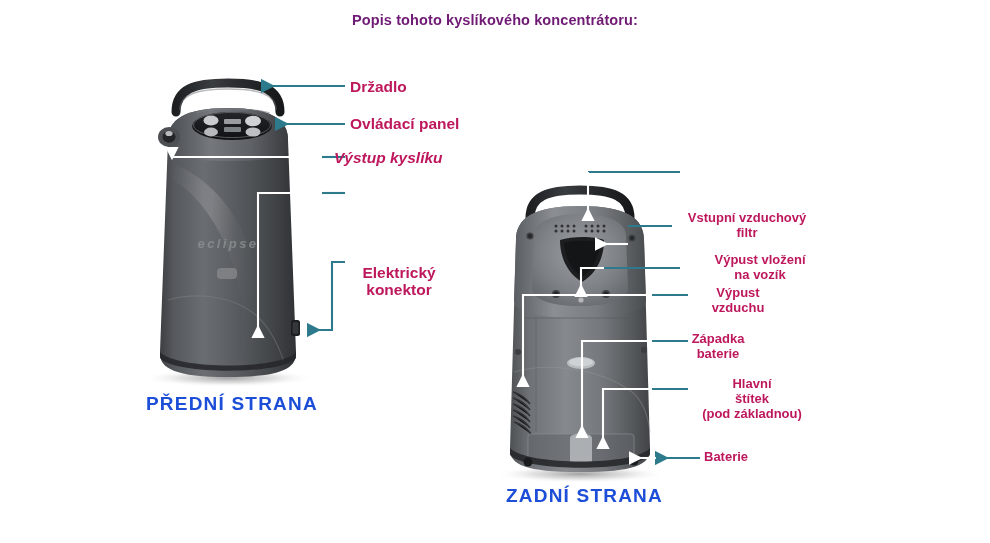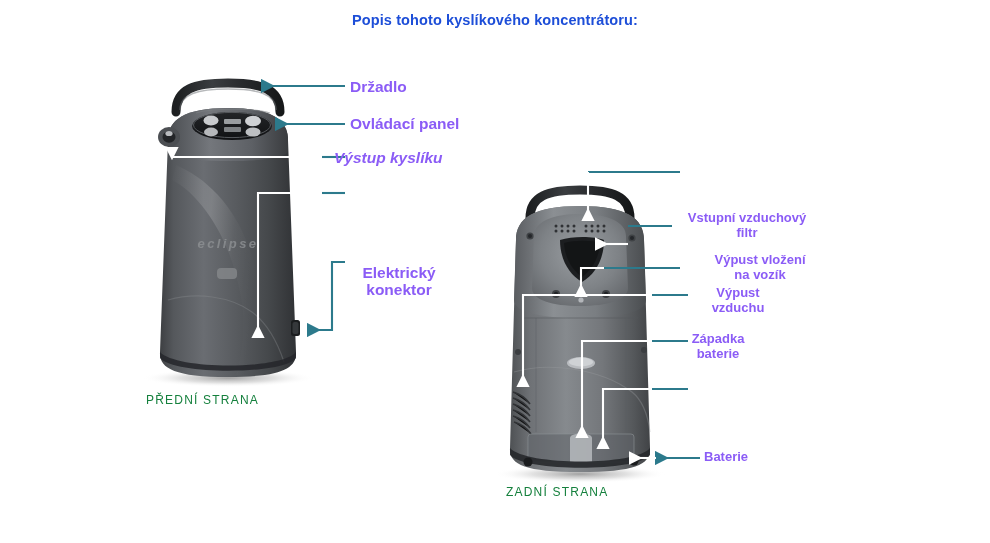--- a/index.html
+++ b/index.html
@@ -18,49 +18,49 @@
     overflow: hidden;
   }
   #page-title {
     position: absolute;
     top: 12px;
     left: 0;
     width: 990px;
     text-align: center;
     font-size: 14.5px;
     font-weight: bold;
-    color: #1d4ed8;
+    color: #701a75;
     letter-spacing: 0.1px;
   }
   .diagram-svg {
     position: absolute;
     top: 0;
     left: 0;
     width: 990px;
     height: 543px;
   }
   .callout {
     position: absolute;
     font-size: 15.5px;
     font-weight: bold;
-    color: #8b5cf6;
+    color: #be185d;
     line-height: 1.12;
     white-space: pre-line;
   }
   .callout.small {
     font-size: 13px;
     line-height: 1.14;
   }
   .callout.left-align { text-align: left; }
   .callout.center-align { text-align: center; }
   .caption {
     position: absolute;
-    font-size: 12px;
-    font-weight: normal;
-    color: #15803d;
+    font-size: 19px;
+    font-weight: bold;
+    color: #1d4ed8;
     letter-spacing: 1.2px;
   }
 </style>
 </head>
 <body>
 
 <div id="page">
 
   <div id="page-title">Popis tohoto kyslíkového koncentrátoru:</div>
 
@@ -335,20 +335,23 @@
 
   <div class="callout small center-align" style="left:680px; top:253px; width:160px;">Výpust vložení
 na vozík</div>
 
   <div class="callout small center-align" style="left:686px; top:286px; width:104px;text-align:center;">Výpust
 vzduchu</div>
 
   <div class="callout small center-align" style="left:666px; top:332px; width:104px;">Západka
 baterie</div>
 
+  <div class="callout small center-align" style="left:672px; top:377px; width:160px;">Hlavní
+štítek
+(pod základnou)</div>
 
   <div class="callout small left-align" style="left:704px; top:450px;">Baterie</div>
 
   <div class="caption" style="left:146px; top:393px;">PŘEDNÍ STRANA</div>
 
   <div class="caption" style="left:506px; top:485px;">ZADNÍ STRANA</div>
 
 </div>
 
 </body></html>

